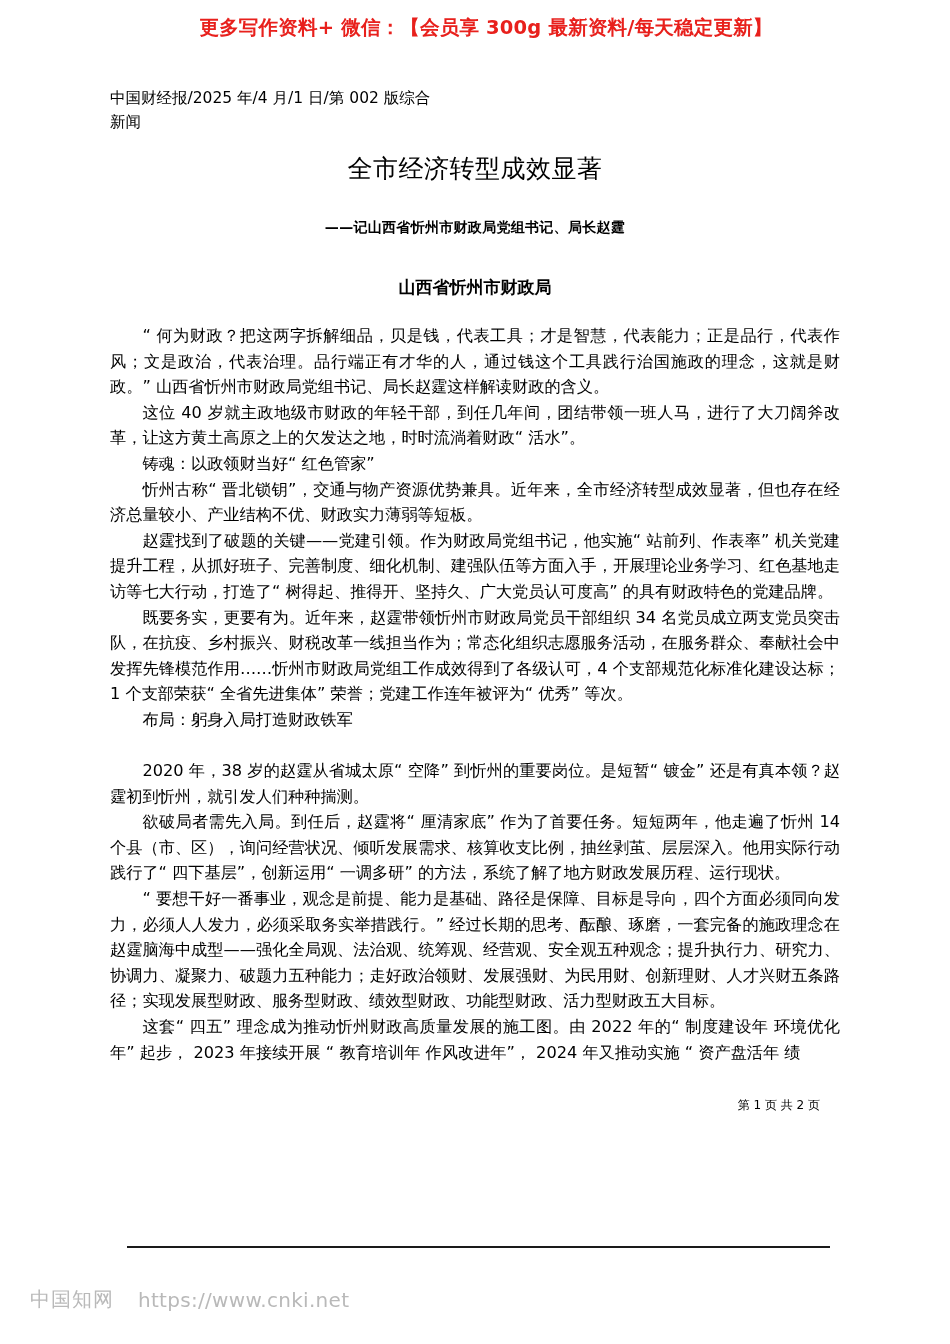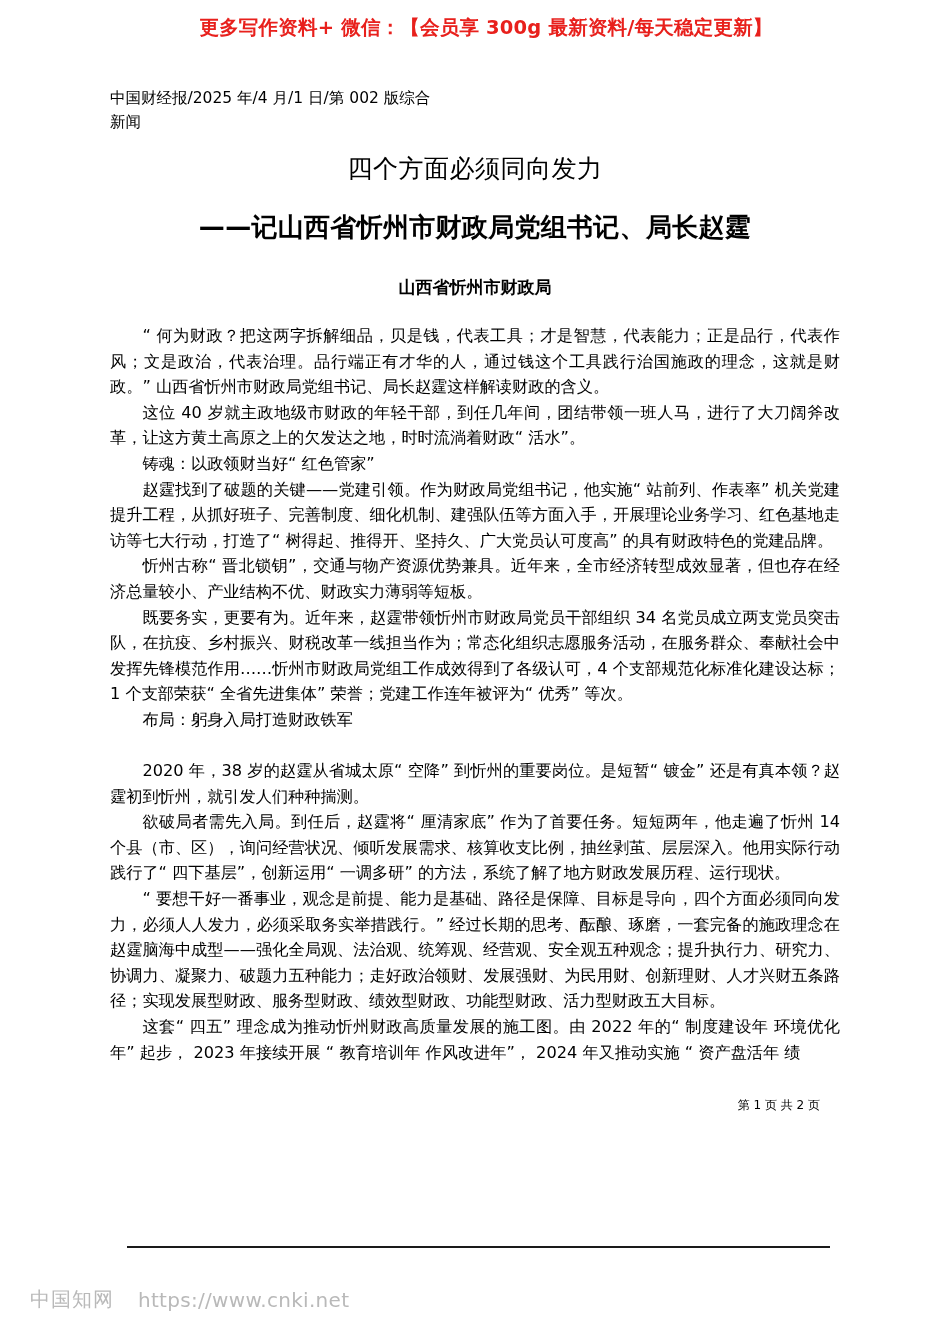--- a/index.html
+++ b/index.html
@@ -54,21 +54,21 @@
   .doc-title {
     text-align: center;
     font-size: 25px;
     font-weight: normal;
     line-height: 34px;
     margin: 18px 0 0 0;
     letter-spacing: 0.5px;
   }
   .doc-subtitle {
     text-align: center;
-    font-size: 26px;
+    font-size: 14px;
     font-weight: bold;
     line-height: 30px;
     margin: 26px 0 0 0;
     letter-spacing: 0.3px;
   }
   .doc-byline {
     text-align: center;
     font-size: 17px;
     font-weight: bold;
     line-height: 28px;
@@ -136,32 +136,32 @@
 </head>
 <body>
 
 <div class="promo-banner" style="color: rgb(232, 32, 28); padding-left: 11px;">更多写作资料+ 微信：【会员享 300g 最新资料/每天稳定更新】</div>
 
 <div class="sheet">
   <div class="inner">
 
     <div class="source-line">中国财经报/2025 年/4 月/1 日/第 002 版综合新闻</div>
 
-    <h1 class="doc-title">四个方面必须同向发力</h1>
+    <h1 class="doc-title">全市经济转型成效显著</h1>
 
     <div class="doc-subtitle">——记山西省忻州市财政局党组书记、局长赵霆</div>
 
     <div class="doc-byline">山西省忻州市财政局</div>
 
     <div class="body-block">
         <p class="para">“ 何为财政？把这两字拆解细品，贝是钱，代表工具；才是智慧，代表能力；正是品行，代表作风；文是政治，代表治理。品行端正有才华的人，通过钱这个工具践行治国施政的理念，这就是财政。” 山西省忻州市财政局党组书记、局长赵霆这样解读财政的含义。</p>
         <p class="para">这位 40 岁就主政地级市财政的年轻干部，到任几年间，团结带领一班人马，进行了大刀阔斧改革，让这方黄土高原之上的欠发达之地，时时流淌着财政“ 活水”。</p>
         <p class="para">铸魂：以政领财当好“ 红色管家”</p>
+        <p class="para">忻州古称“ 晋北锁钥”，交通与物产资源优势兼具。近年来，全市经济转型成效显著，但也存在经济总量较小、产业结构不优、财政实力薄弱等短板。</p>
         <p class="para">赵霆找到了破题的关键——党建引领。作为财政局党组书记，他实施“ 站前列、作表率” 机关党建提升工程，从抓好班子、完善制度、细化机制、建强队伍等方面入手，开展理论业务学习、红色基地走访等七大行动，打造了“ 树得起、推得开、坚持久、广大党员认可度高” 的具有财政特色的党建品牌。</p>
-        <p class="para">忻州古称“ 晋北锁钥”，交通与物产资源优势兼具。近年来，全市经济转型成效显著，但也存在经济总量较小、产业结构不优、财政实力薄弱等短板。</p>
         <p class="para">既要务实，更要有为。近年来，赵霆带领忻州市财政局党员干部组织 34 名党员成立两支党员突击队，在抗疫、乡村振兴、财税改革一线担当作为；常态化组织志愿服务活动，在服务群众、奉献社会中发挥先锋模范作用……忻州市财政局党组工作成效得到了各级认可，4 个支部规范化标准化建设达标；1 个支部荣获“ 全省先进集体” 荣誉；党建工作连年被评为“ 优秀” 等次。</p>
         <p class="para">布局：躬身入局打造财政铁军</p>
         <p class="spacer-para"></p>
         <p class="para">2020 年，38 岁的赵霆从省城太原“ 空降” 到忻州的重要岗位。是短暂“ 镀金” 还是有真本领？赵霆初到忻州，就引发人们种种揣测。</p>
         <p class="para">欲破局者需先入局。到任后，赵霆将“ 厘清家底” 作为了首要任务。短短两年，他走遍了忻州 14 个县（市、区），询问经营状况、倾听发展需求、核算收支比例，抽丝剥茧、层层深入。他用实际行动践行了“ 四下基层”，创新运用“ 一调多研” 的方法，系统了解了地方财政发展历程、运行现状。</p>
         <p class="para">“ 要想干好一番事业，观念是前提、能力是基础、路径是保障、目标是导向，四个方面必须同向发力，必须人人发力，必须采取务实举措践行。” 经过长期的思考、酝酿、琢磨，一套完备的施政理念在赵霆脑海中成型——强化全局观、法治观、统筹观、经营观、安全观五种观念；提升执行力、研究力、协调力、凝聚力、破题力五种能力；走好政治领财、发展强财、为民用财、创新理财、人才兴财五条路径；实现发展型财政、服务型财政、绩效型财政、功能型财政、活力型财政五大目标。</p>
         <p class="para">这套“ 四五” 理念成为推动忻州财政高质量发展的施工图。由 2022 年的“ 制度建设年 环境优化年” 起步， 2023 年接续开展 “ 教育培训年 作风改进年”， 2024 年又推动实施 “ 资产盘活年 绩</p>
       </div>
 
     <div class="page-footer">第 1 页 共 2 页</div>

